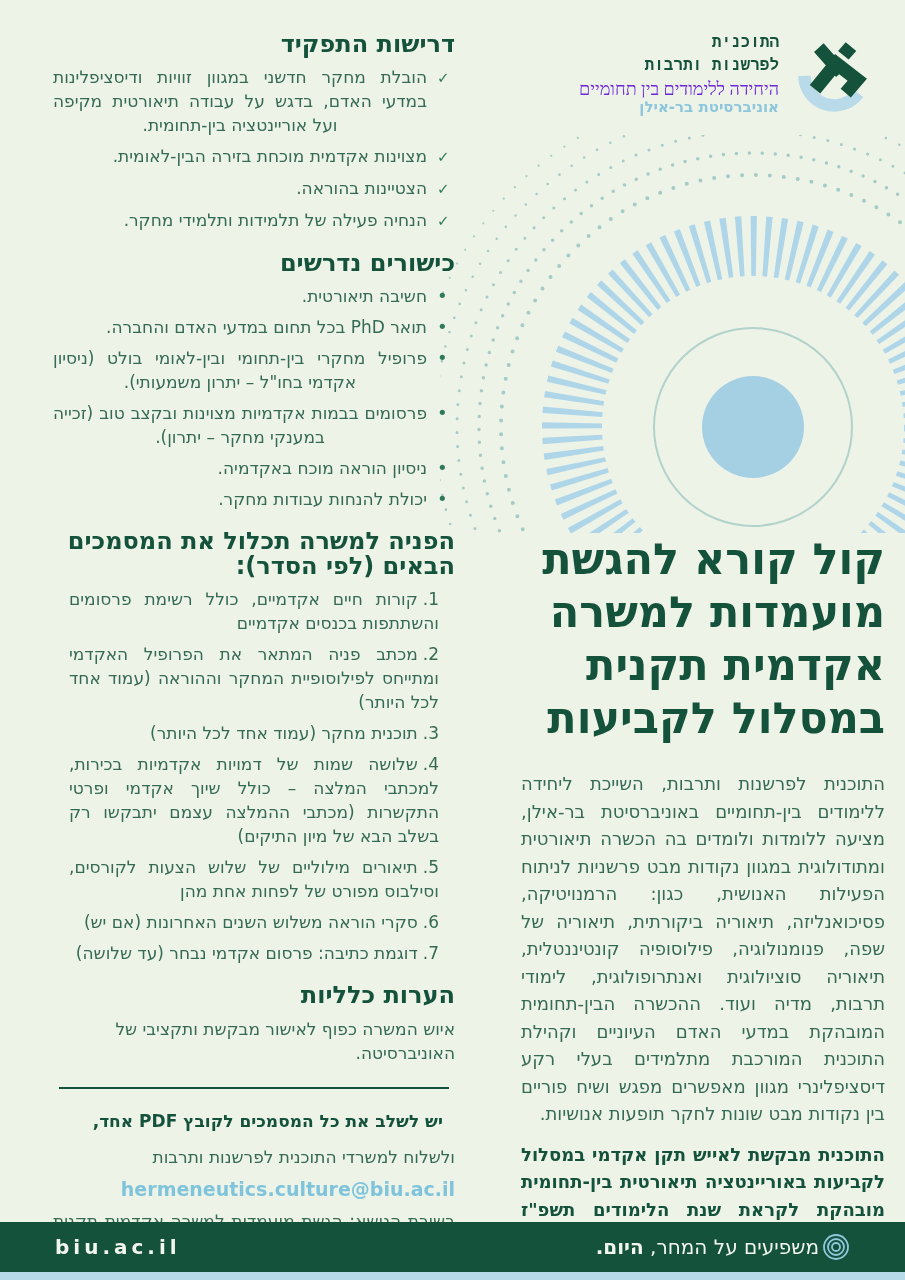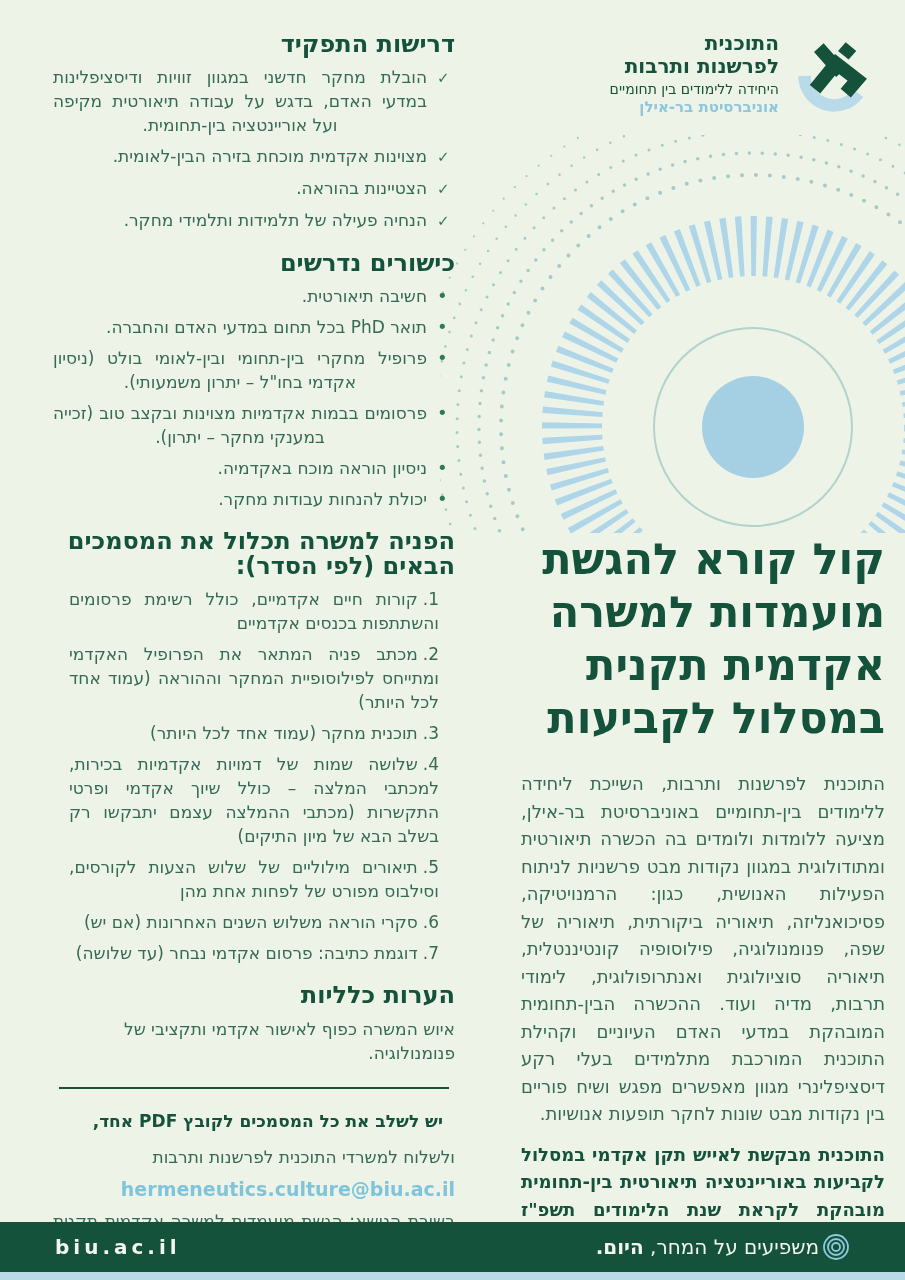--- a/index.html
+++ b/index.html
@@ -5,22 +5,22 @@
   html,body{margin:0;padding:0;}
   body{
     width:905px;height:1280px;position:relative;overflow:hidden;
     background:#eef3e8;
     font-family:"DejaVu Sans","Liberation Sans",sans-serif;
     color:#356a54;direction:rtl;
   }
   
   .brand{position:absolute;top:26px;right:18px;display:flex;align-items:flex-start;gap:12px;}
   .brand-text{text-align:right;padding-top:6px;}
-  .brand-title{font-size:20px;font-weight:bold;color:#14523c;line-height:23px;}
-  .brand-unit{font-size:14px;color:#14532d;margin-top:3px;line-height:17px;}
+  .brand-title{font-size:16px;font-weight:bold;color:#14523c;line-height:23px;font-family:Liberation Mono, monospace;}
+  .brand-unit{font-size:18px;color:#6d28d9;margin-top:3px;line-height:17px;font-family:Liberation Serif, serif;}
   .brand-univ{font-size:15px;font-weight:bold;color:#8ec6dc;line-height:19px;}
   .logo-box{width:96px;height:96px;flex:0 0 auto;}
   
   .deco{position:absolute;left:440px;top:135px;width:465px;height:398px;overflow:hidden;pointer-events:none;}
   
   .leftcol{position:absolute;top:32px;right:450px;width:402px;height:1185px;font-size:17px;line-height:24px;}
   .sec-h{font-size:24px;font-weight:bold;color:#14523c;margin:18px 0 8px;line-height:25px;}
   .sec-h.first{margin-top:0;}
   .mk-item{display:flex;gap:10px;margin:7px 0;}
   .mk{flex:0 0 18px;text-align:left;color:#2f7a5a;font-size:15px;padding-top:1px;}
@@ -148,21 +148,21 @@
     <span class="num">5.</span><span>תיאורים מילוליים של שלוש הצעות לקורסים, וסילבוס מפורט של לפחות אחת מהן</span>
   </p>
   <p class="doc-item">
     <span class="num">6.</span><span>סקרי הוראה משלוש השנים האחרונות (אם יש)</span>
   </p>
   <p class="doc-item">
     <span class="num">7.</span><span>דוגמת כתיבה: פרסום אקדמי נבחר (עד שלושה)</span>
   </p>
 
   <div class="sec-h">הערות כלליות</div>
-  <p class="note-p">איוש המשרה כפוף לאישור אקדמי ותקציבי של פנומנולוגיה.</p>
+  <p class="note-p">איוש המשרה כפוף לאישור מבקשת ותקציבי של האוניברסיטה.</p>
 
   <hr class="rule">
 
   <p class="sub-bold">יש לשלב את כל המסמכים לקובץ PDF אחד,</p>
   <p class="sub-line">ולשלוח למשרדי התוכנית לפרשנות ותרבות</p>
   <p class="sub-email">hermeneutics.culture@biu.ac.il</p>
   <p class="sub-subject">בשורת הנושא: הגשת מועמדות למשרה אקדמית תקנית במסלול לקביעות</p>
   <p class="sub-deadline">מועד הגשה אחרון: יום ראשון, 30 בנובמבר 2025, בשעה 23:59, שעון ישראל.</p>
 </div>
 

